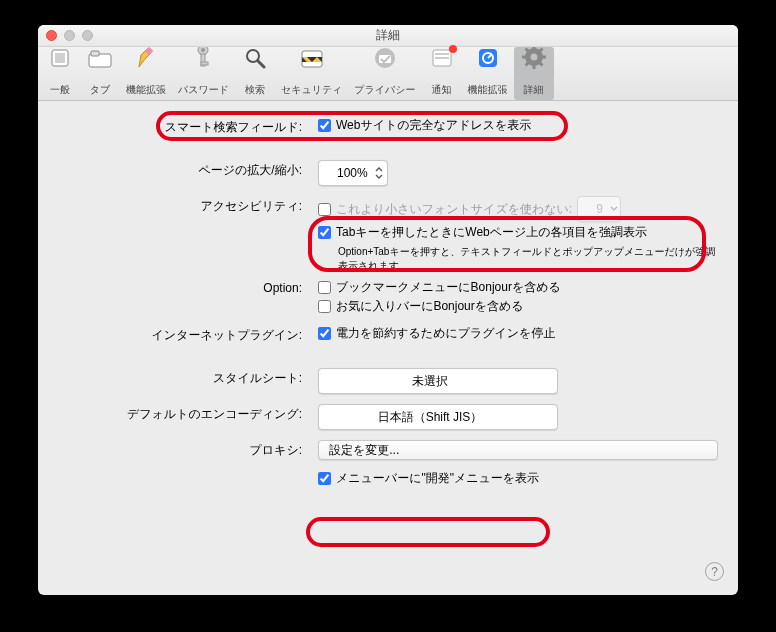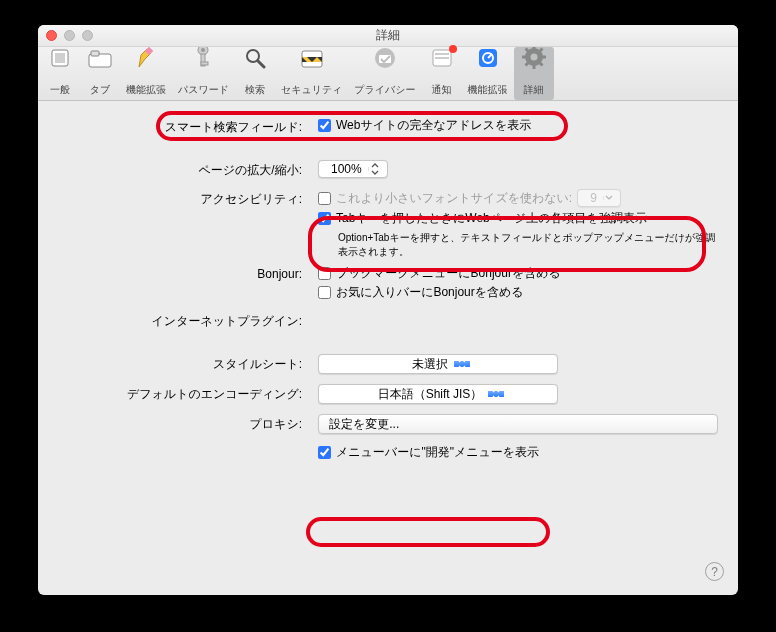--- a/index.html
+++ b/index.html
@@ -112,21 +112,21 @@
     margin-left: 20px;
     line-height: 1.4;
   }
   .select {
     display: inline-flex;
     align-items: center;
     background: #fff;
     border: 1px solid #c6c6c6;
     border-radius: 4px;
     height: 20px;
-    padding: 6px;
+    padding: 12px;
     overflow: hidden;
     box-shadow: 0 0.5px 1px rgba(0,0,0,.1);
   }
   .select .sval { padding: 0 6px; font-size: 12px; }
   .select .sarrow {
     width: 16px; height: 100%;
     display: flex; align-items: center; justify-content: center;
     border-left: 1px solid #e0e0e0;
   }
   .select.blue .sarrow {
@@ -352,40 +352,46 @@
       <div class="field">
         <label class="chk">
           <input type="checkbox" checked="" style="">
           <span>Tabキーを押したときにWebページ上の各項目を強調表示</span>
         </label>
         <div class="hint">Option+Tabキーを押すと、テキストフィールドとポップアップメニューだけが強調表示されます。</div>
       </div>
     </div>
 
     <div class="row tight" style="margin-top:6px">
-      <div class="label">Bonjour:</div>
+      <div class="label">Option:</div>
       <div class="field">
         <label class="chk">
           <input type="checkbox" style="">
           <span>ブックマークメニューにBonjourを含める</span>
         </label>
       </div>
     </div>
     <div class="row">
       <div class="label"></div>
       <div class="field">
         <label class="chk">
           <input type="checkbox" style="">
           <span>お気に入りバーにBonjourを含める</span>
         </label>
       </div>
     </div>
 
     <div class="row">
       <div class="label">インターネットプラグイン:</div>
+      <div class="field">
+        <label class="chk">
+          <input type="checkbox" checked="" style="">
+          <span>電力を節約するためにプラグインを停止</span>
+        </label>
+      </div>
     </div>
 
     <div class="spacer"></div>
 
     <div class="row">
       <div class="label">スタイルシート:</div>
       <div class="field">
         <div class="select blue">
           <span class="sval">未選択</span>
           <span class="sarrow">

